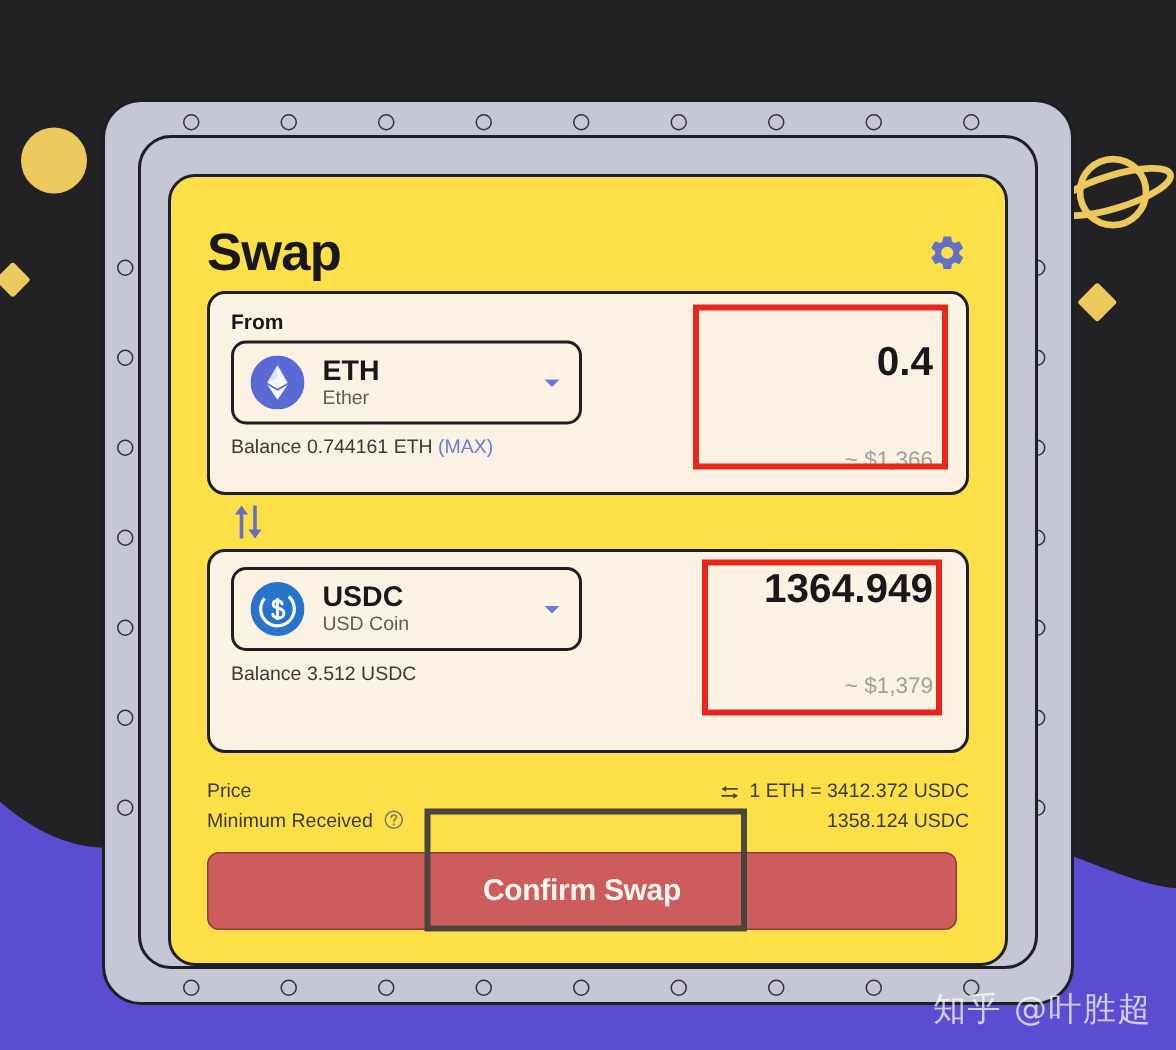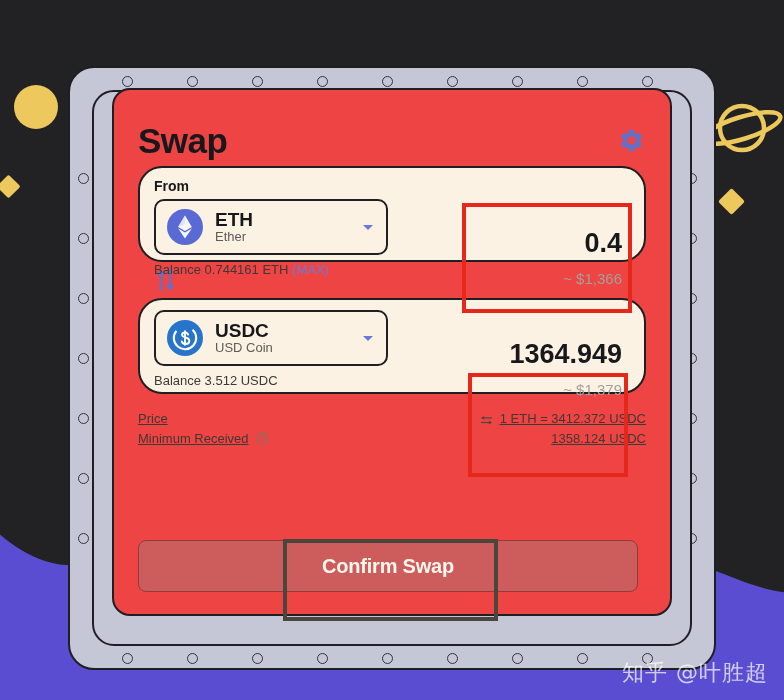--- a/index.html
+++ b/index.html
@@ -95,24 +95,24 @@
     border-radius: 50%;
     border: 1.6px solid #33333a;
     box-sizing: border-box;
     background: #c5c6d6;
   }
 
   
   .swap-card {
     position: absolute;
     left: 112px;
-    top: 88px;
+    top: 116px;
     width: 560px;
     height: 528px;
-    background: #ef4444;
+    background: #fde047;
     border: 2px solid #1f1f23;
     border-radius: 18px;
     box-sizing: border-box;
     padding: 24px 24px 0 24px;
   }
 
   .card-header {
     display: flex;
     align-items: center;
     justify-content: space-between;
@@ -133,24 +133,24 @@
     align-items: center;
     justify-content: center;
     cursor: pointer;
   }
 
   
   .token-panel {
     position: relative;
     background: #fbf2e3;
     border: 2px solid #1f1f23;
-    border-radius: 24px;
+    border-radius: 12px;
     box-sizing: border-box;
     padding: 10px 14px 9px 14px;
-    height: 96px;
+    height: 136px;
   }
   .panel-label {
     font-size: 14px;
     font-weight: bold;
     color: #18181c;
     margin-bottom: 5px;
   }
   .panel-row {
     display: flex;
     align-items: flex-start;
@@ -203,21 +203,21 @@
     cursor: pointer;
   }
 
   
   .amount-box {
     width: 166px;
     min-height: 96px;
     display: flex;
     flex-direction: column;
     align-items: flex-end;
-    justify-content: flex-end;
+    justify-content: space-between;
     box-sizing: border-box;
     padding: 0 8px 6px 0;
   }
   .amount-value {
     font-size: 27px;
     font-weight: bold;
     color: #18181c;
     line-height: 1.1;
     text-align: right;
     white-space: nowrap;
@@ -248,21 +248,20 @@
   .price-info {
     margin-top: 14px;
     font-size: 13px;
     color: #3c3a36;
   }
   .price-row {
     display: flex;
     align-items: center;
     justify-content: space-between;
     height: 20px;
-    text-decoration: underline;
   }
   .price-left {
     display: flex;
     align-items: center;
   }
   .help-icon {
     margin-left: 7px;
     display: inline-flex;
   }
   .price-right {

